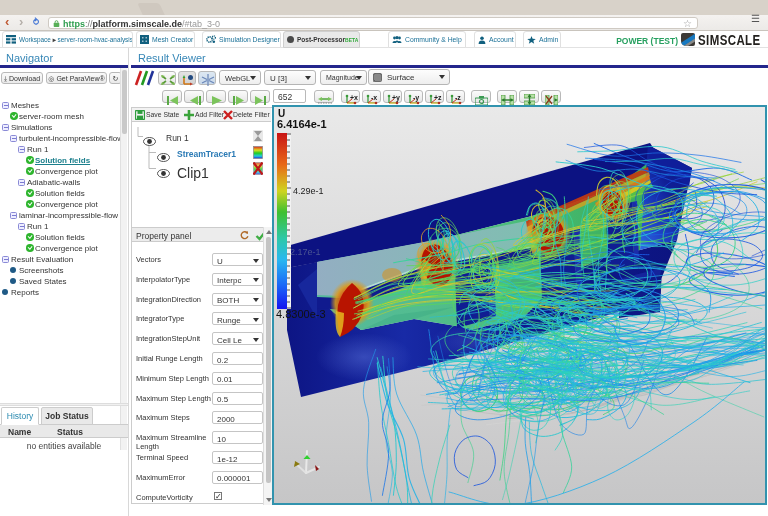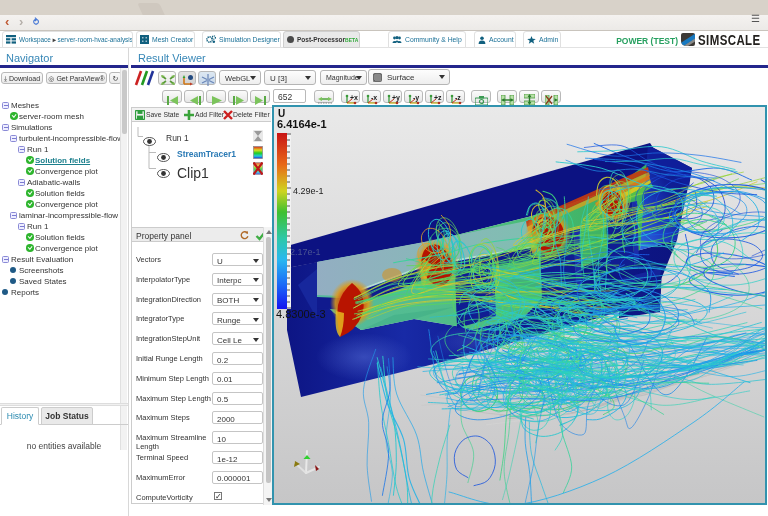--- a/index.html
+++ b/index.html
@@ -93,20 +93,28 @@
 <body>
 <div id="page">
 
   <div id="tabbar">
     <div class="newtab"></div>
   </div>
   <div id="urlbar">
     <div class="nav" style="left:5px;color:#c05a33;font-size:13px;top:-1px;">‹</div>
     <div class="nav" style="left:19px;color:#b4afa9;font-size:13px;top:-1px;">›</div>
     <div class="nav" style="left:33px;color:#4b7bd5;font-size:9px;top:2px;">⥁</div>
+    <div id="urlfield">
+      <svg class="lock" viewBox="0 0 10 10">
+          <rect x="1" y="4" width="8" height="6" rx="1" fill="#58b058"></rect>
+          <path d="M3 4V3a2 2 0 0 1 4 0v1" fill="none" stroke="#58b058" stroke-width="1.4"></path>
+        </svg>
+      <div class="utext"><span style="color:#2f9e4f;font-weight:bold;">https</span><span style="color:#777;">://</span><span style="color:#333;font-weight:bold;">platform.simscale.de</span><span style="color:#999;">/#tab_3-0</span></div>
+      <div class="star">☆</div>
+    </div>
   </div>
   <div id="menu3">☰</div>
 
   <div id="navbar">
     <div class="ntab" style="left:2px; width:131px;">
       <span style="margin-left:3px;" class="lbl"></span><svg class="ic" width="10" height="9" viewBox="0 0 10 9">
           <rect x="0" y="0" width="10" height="2.2" fill="#11607f"></rect>
           <rect x="0" y="3.2" width="4.4" height="2.2" fill="#11607f"></rect>
           <rect x="5.6" y="3.2" width="4.4" height="2.2" fill="#11607f"></rect>
           <rect x="0" y="6.4" width="4.4" height="2.2" fill="#11607f"></rect>
@@ -250,20 +258,24 @@
           <span class="txt" style="left:11px;">Reports</span>
         </div>
       </div>
     <div id="lp-scroll">
         <div class="thumb"></div>
       </div>
     <div id="lp-split"></div>
     <div id="lp-tabs">
         <div class="t1">History</div>
         <div class="t2">Job Status</div>
+      </div>
+    <div id="lp-thead">
+        <span style="position:absolute;left:8px;top:1.5px;">Name</span>
+        <span style="position:absolute;left:57px;top:1.5px;">Status</span>
       </div>
     <div id="lp-noent">no entities available</div>
   </div>
 
   <div id="rv">
     <div id="rv-title">Result Viewer</div>
     <div id="rv-rule"></div>
 
     <svg class="abs" style="left:3px; top:22px;" width="22" height="16" viewBox="0 0 22 16">
       <g stroke-width="2.6" fill="none">

